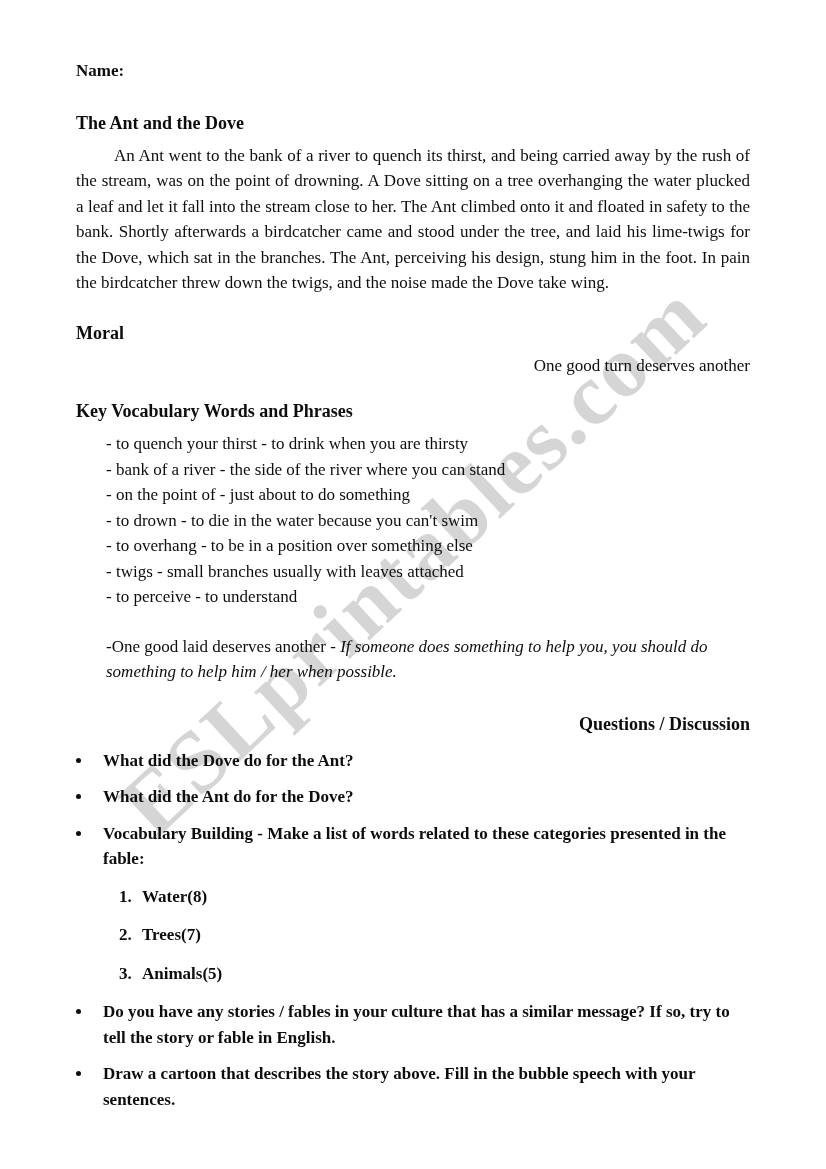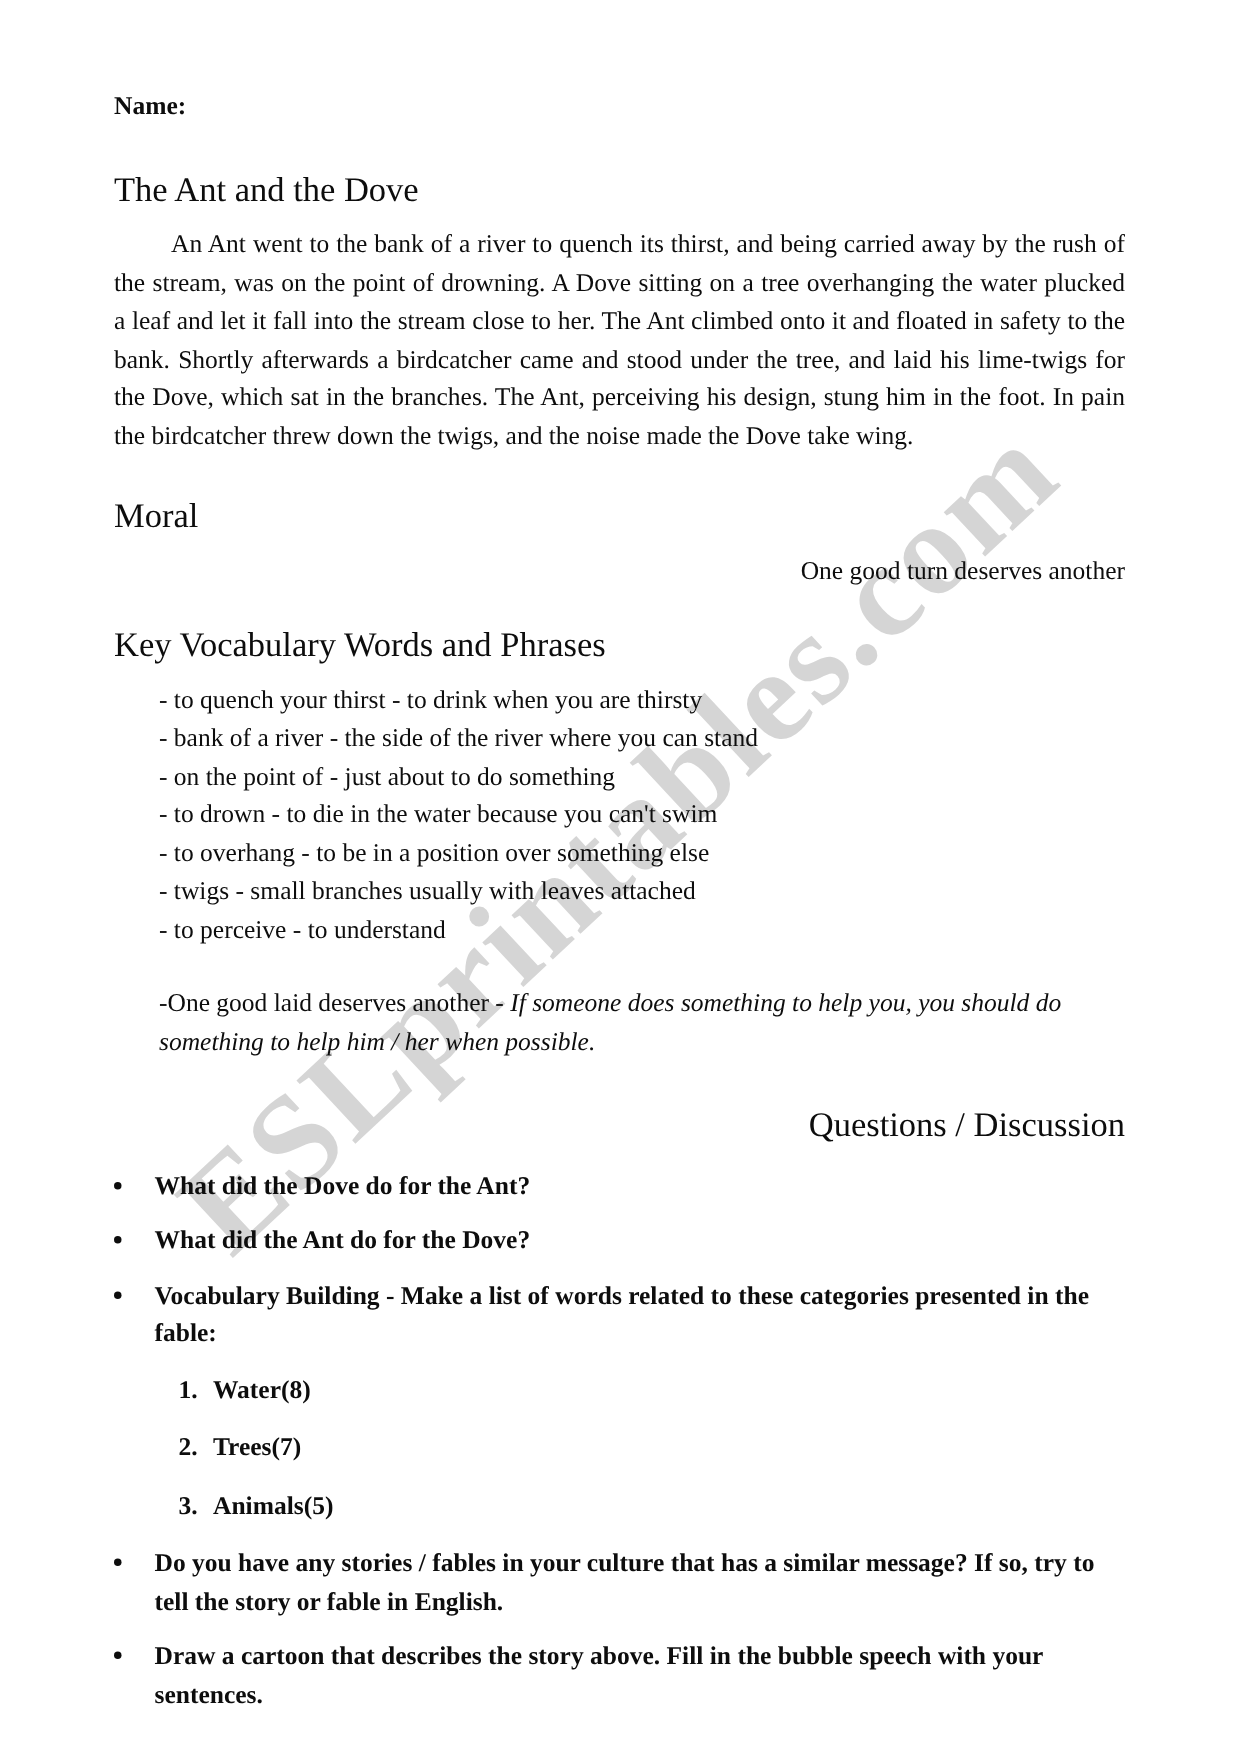--- a/index.html
+++ b/index.html
@@ -33,22 +33,22 @@
     color: rgba(150, 150, 150, 0.40);
     white-space: nowrap;
     pointer-events: none;
     user-select: none;
   }
   .name-label {
     font-weight: bold;
     margin-bottom: 26px;
   }
   h2.section-title {
-    font-size: 23px;
-    font-weight: normal;
+    font-size: 18px;
+    font-weight: bold;
     margin: 0 0 6px 0;
   }
   .story-paragraph {
     text-align: justify;
     text-indent: 38px;
     margin-bottom: 24px;
   }
   .moral-block { margin-bottom: 20px; }
   .moral-text { margin-top: 2px; text-align: right; }
   .vocab-block { margin-bottom: 26px; }

